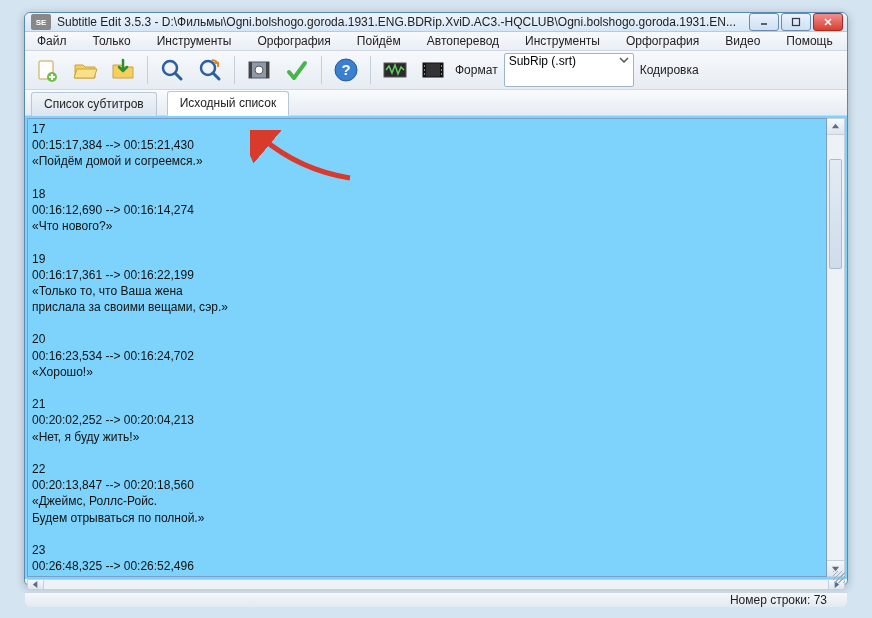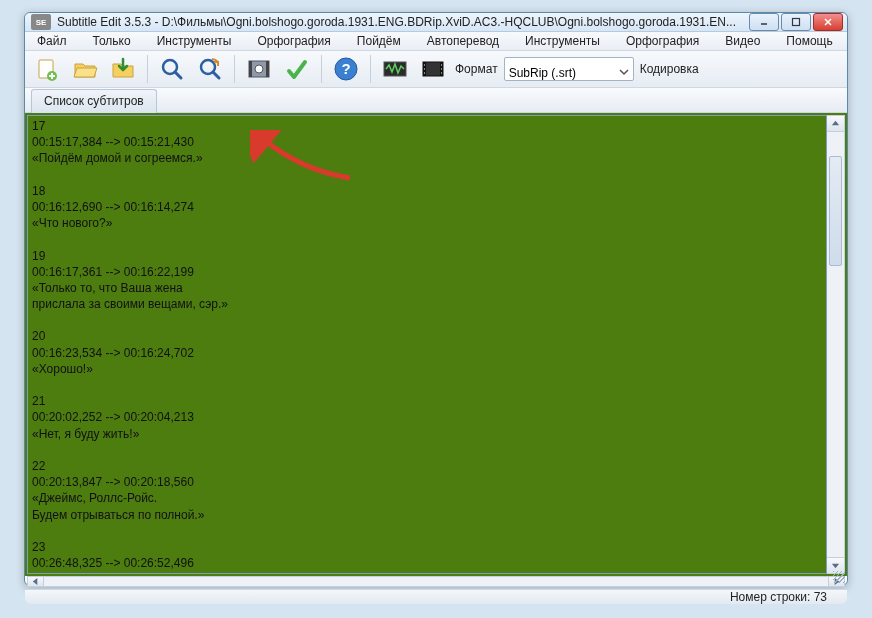--- a/index.html
+++ b/index.html
@@ -16,28 +16,28 @@
 .winbtn svg { width: 10px; height: 10px; }
 
 .menubar { height: 22px; background: linear-gradient(#f7f9fc,#e9eef5); border-bottom: 1px solid #cfd8e2; display: flex; align-items: center; padding: 0 4px; gap: 10px; }
 .menubar .menuitem { padding: 2px 8px; color: #222; cursor: pointer; border-radius: 2px; }
 
 .toolbar { height: 40px; background: linear-gradient(#f7f9fc,#e6ecf3); border-bottom: 1px solid #cfd8e2; display: flex; align-items: center; padding: 2px 6px; gap: 6px; }
 .tbtn { width: 32px; height: 32px; display: flex; align-items: center; justify-content: center; cursor: pointer; border-radius: 3px; }
 .tbtn svg { width: 26px; height: 26px; }
 .sep { width: 1px; height: 28px; background: #c6d0dc; margin: 0 2px; }
 .flabel { color: #222; }
-.combo { height: 24px; border: 1px solid #9fb4c9; border-radius: 2px; background: #fff; display: flex; align-items: flex-end; padding: 0 4px; min-width: 130px; justify-content: space-between; cursor: pointer; }
+.combo { height: 34px; border: 1px solid #9fb4c9; border-radius: 2px; background: #fff; display: flex; align-items: flex-start; padding: 0 4px; min-width: 130px; justify-content: space-between; cursor: pointer; }
 .combo .chev svg { width: 10px; height: 10px; }
 
 .tabs { height: 26px; background: linear-gradient(#f9fbfd,#e6ecf3); display: flex; align-items: flex-end; padding: 0 6px; gap: 10px; border-bottom: 1px solid #cfd8e2; }
 .tab { padding: 4px 12px 5px; border: 1px solid #b9c6d4; border-bottom: none; font-size: 12px; color: #222; background: linear-gradient(#f0f4f9,#dbe4ee); border-radius: 3px 3px 0 0; cursor: pointer; position: relative; top: 1px; }
 .tab.active { background: #fff; border-bottom: 1px solid #fff; z-index: 2; }
 
-.content { flex: 1; background: #4d7c0f; position: relative; display: flex; }
+.content { flex: 1; background: #7dd3fc; position: relative; display: flex; }
 .textpanel { flex: 1; border: 1px solid #7a9ec7; margin: 2px 0 2px 2px; overflow-y: auto; overflow-x: auto; font-family: "Segoe UI", sans-serif; font-size: 12px; line-height: 1.35; padding: 2px 4px; white-space: pre; color: #111; }
 .vscroll { width: 18px; margin: 2px 2px 2px 0; background: #eef1f5; border: 1px solid #c6d0dc; border-left: none; position: relative; }
 .vscroll .arrow { height: 16px; display: flex; align-items: center; justify-content: center; background: linear-gradient(#f7f9fc,#dde5ee); border-bottom: 1px solid #c6d0dc; }
 .vscroll .arrow.bottom { position: absolute; bottom: 0; left: 0; right: 0; border-top: 1px solid #c6d0dc; border-bottom: none; }
 .vscroll .thumb { position: absolute; left: 2px; right: 2px; top: 40px; height: 110px; background: linear-gradient(#e3ebf4,#cfdceb); border: 1px solid #a9bcd1; border-radius: 2px; }
 .vscroll svg { width: 9px; height: 9px; }
 
 .hscroll { height: 18px; margin: 0 2px 2px 2px; background: #eef1f5; border: 1px solid #c6d0dc; display: flex; align-items: center; }
 .hscroll .harrow { width: 16px; height: 100%; display: flex; align-items: center; justify-content: center; background: linear-gradient(#f7f9fc,#dde5ee); border-right: 1px solid #c6d0dc; }
 .hscroll .harrow.right { margin-left: auto; border-left: 1px solid #c6d0dc; border-right: none; }
@@ -171,20 +171,21 @@
       <span>SubRip (.srt)</span>
       <span class="chev"><svg viewBox="0 0 10 10">
             <path d="M1 3 l4 4 4-4" fill="none" stroke="#555" stroke-width="1.5"></path>
           </svg></span>
     </div>
     <span class="flabel">Кодировка</span>
   </div>
 
   <div class="tabs">
     <div class="tab">Список субтитров</div>
+    <div class="tab active">Исходный список</div>
   </div>
 
   <div class="content">
     <div class="textpanel" id="textpanel">17
 00:15:17,384 --&gt; 00:15:21,430
 «Пойдём домой и согреемся.»
 
 18
 00:16:12,690 --&gt; 00:16:14,274
 «Что нового?»

